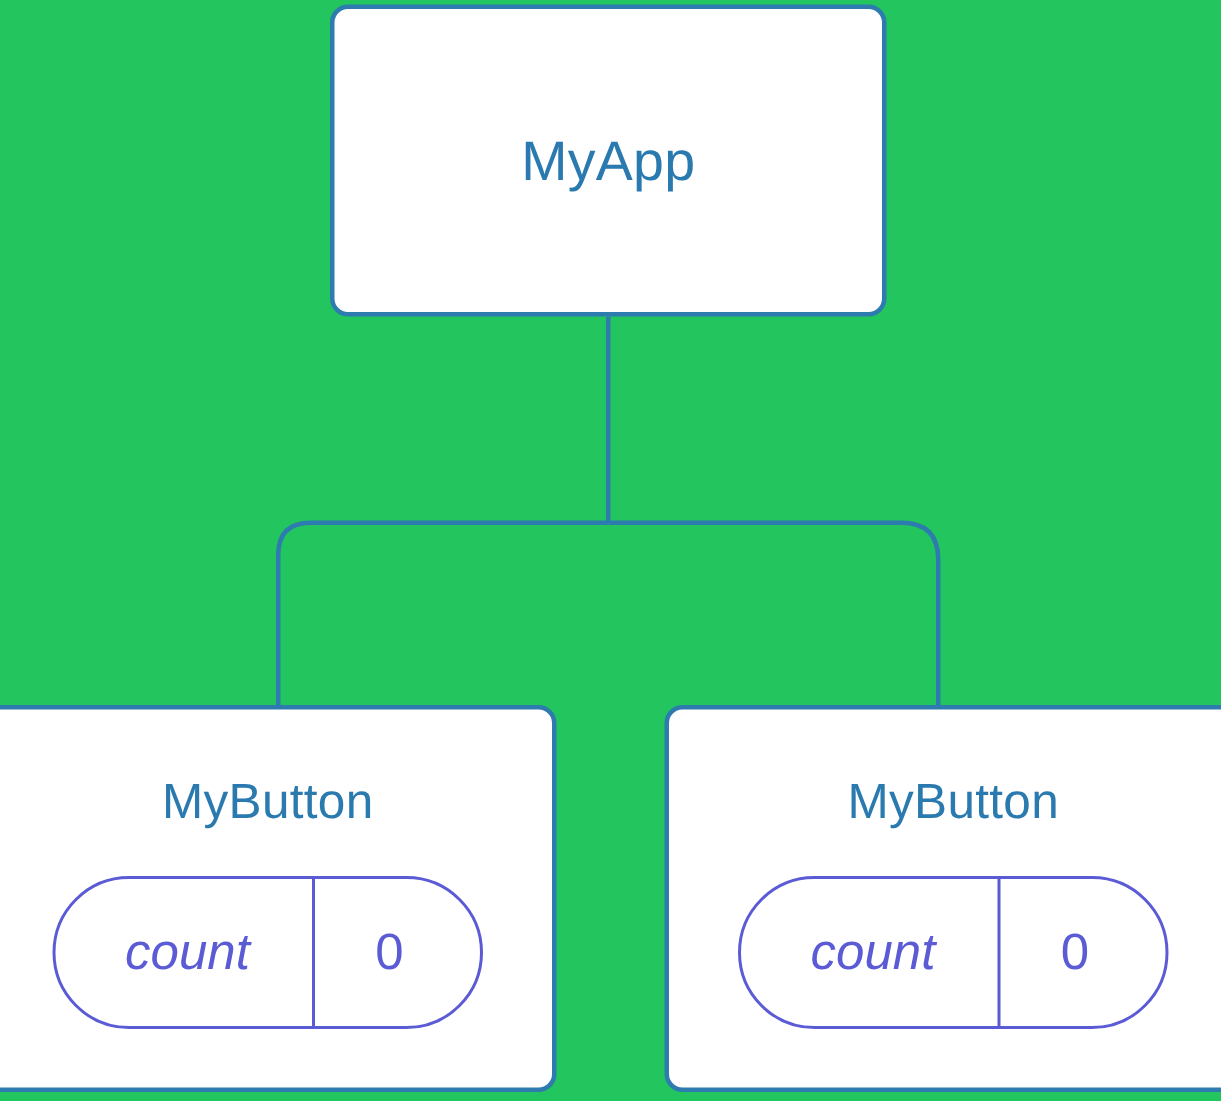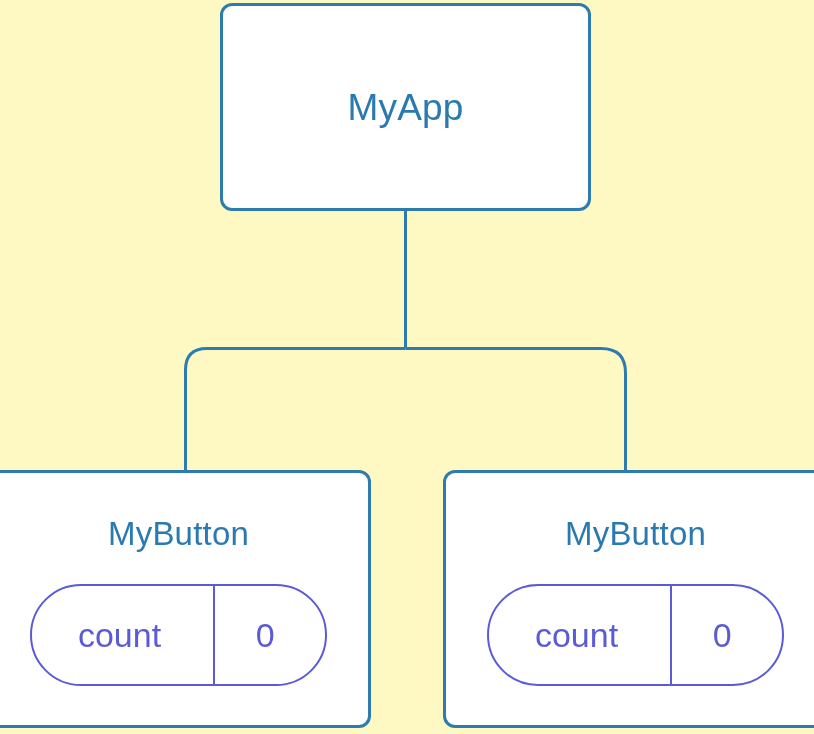--- a/index.html
+++ b/index.html
@@ -11,21 +11,21 @@
     height: 734px;
     overflow: hidden;
     background: #4a6670;
     font-family: "Liberation Sans", sans-serif;
   }
 
   #stage {
     position: relative;
     width: 814px;
     height: 734px;
-    background: #fef9c3;
+    background: #22c55e;
     overflow: hidden;
   }
 
   
   #connectors {
     position: absolute;
     left: 0;
     top: 0;
     width: 814px;
     height: 734px;
@@ -93,25 +93,26 @@
     border-radius: 51px;
     box-sizing: border-box;
     background: #ffffff;
     overflow: hidden;
   }
 
   .state-key {
     display: flex;
     align-items: center;
     justify-content: center;
-    padding: 0 52px 0 46px;
+    padding: 0 41px 0 46px;
     color: #5b5bd6;
     font-size: 34px;
     line-height: 1;
     white-space: nowrap;
+    font-style: italic;
   }
 
   .state-divider {
     width: 2px;
     background: #5b5bd6;
     flex: 0 0 auto;
   }
 
   .state-value {
     display: flex;

